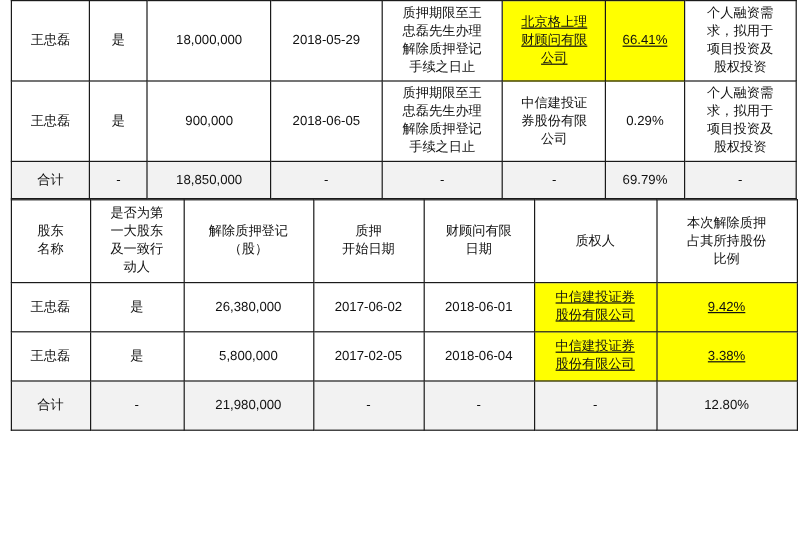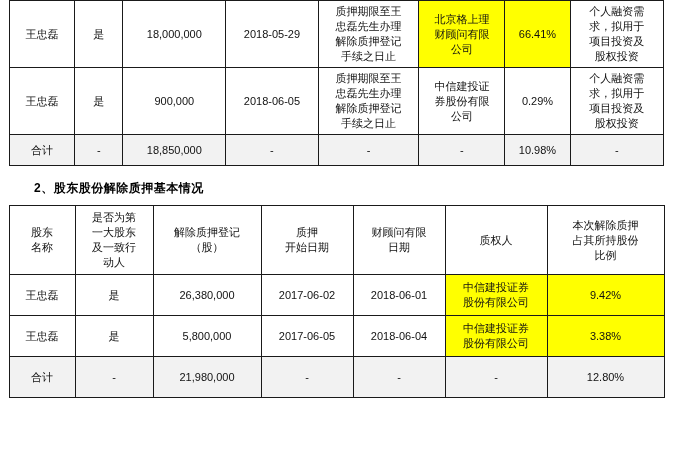--- a/index.html
+++ b/index.html
@@ -43,20 +43,21 @@
   }
   #table-pledge-top td {
     height: 28px;
   }
   .cell-wrap {
     display: block;
     white-space: pre-line;
   }
   .hl-yellow {
     background: #ffff00;
+    text-decoration: underline;
   }
   .section-title {
     font-size: 12px;
     font-weight: bold;
     margin: 14px 0 8px 34px;
     letter-spacing: 0.5px;
   }
   .small-dash {
     font-size: 11px;
   }
@@ -178,30 +179,29 @@
         <td>
             <span class="cell-wrap small-dash">-</span>
           </td>
         <td>
             <span class="cell-wrap small-dash">-</span>
           </td>
         <td>
             <span class="cell-wrap small-dash">-</span>
           </td>
         <td>
-            <span class="cell-wrap">10.98%</span>
+            <span class="cell-wrap">69.79%</span>
           </td>
         <td>
             <span class="cell-wrap small-dash">-</span>
           </td>
       </tr>
     </tbody>
   </table>
 
-  <div class="section-title">2、股东股份解除质押基本情况</div>
 
   <table class="doc-table" id="table-release-bottom">
     <colgroup>
       <col style="width:66px">
       <col style="width:78px">
       <col style="width:108px">
       <col style="width:92px">
       <col style="width:92px">
       <col style="width:102px">
       <col style="width:117px">
@@ -267,21 +267,21 @@
         <td>
             <span class="cell-wrap">王忠磊</span>
           </td>
         <td>
             <span class="cell-wrap">是</span>
           </td>
         <td>
             <span class="cell-wrap">5,800,000</span>
           </td>
         <td>
-            <span class="cell-wrap">2017-06-05</span>
+            <span class="cell-wrap">2017-02-05</span>
           </td>
         <td>
             <span class="cell-wrap">2018-06-04</span>
           </td>
         <td class="hl-yellow">
             <span class="cell-wrap">中信建投证券
 股份有限公司</span>
           </td>
         <td class="hl-yellow">
             <span class="cell-wrap">3.38%</span>

